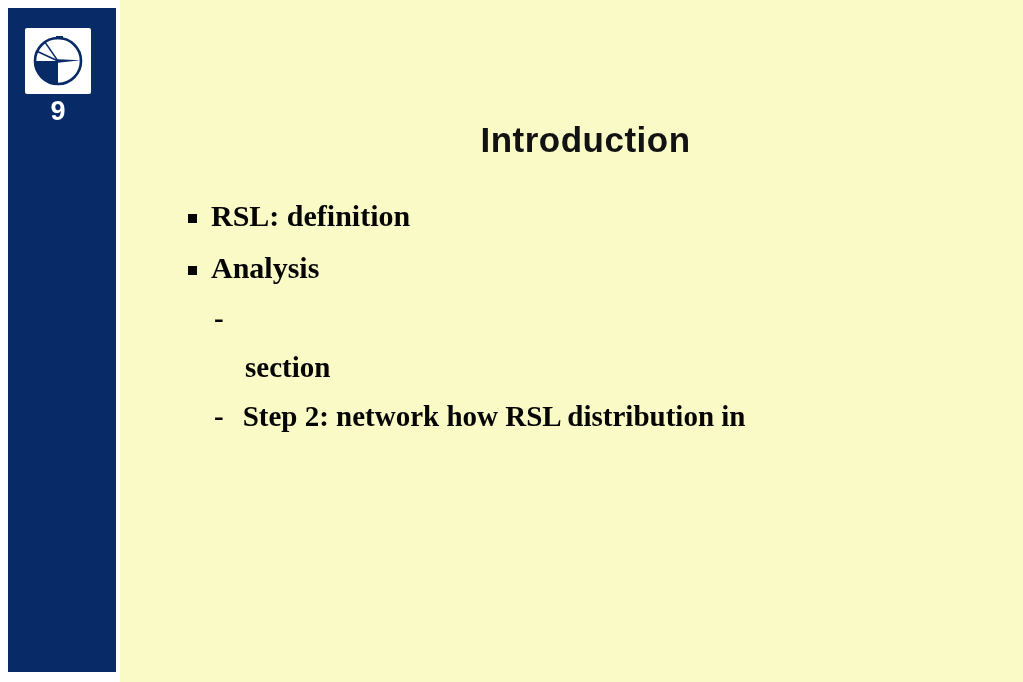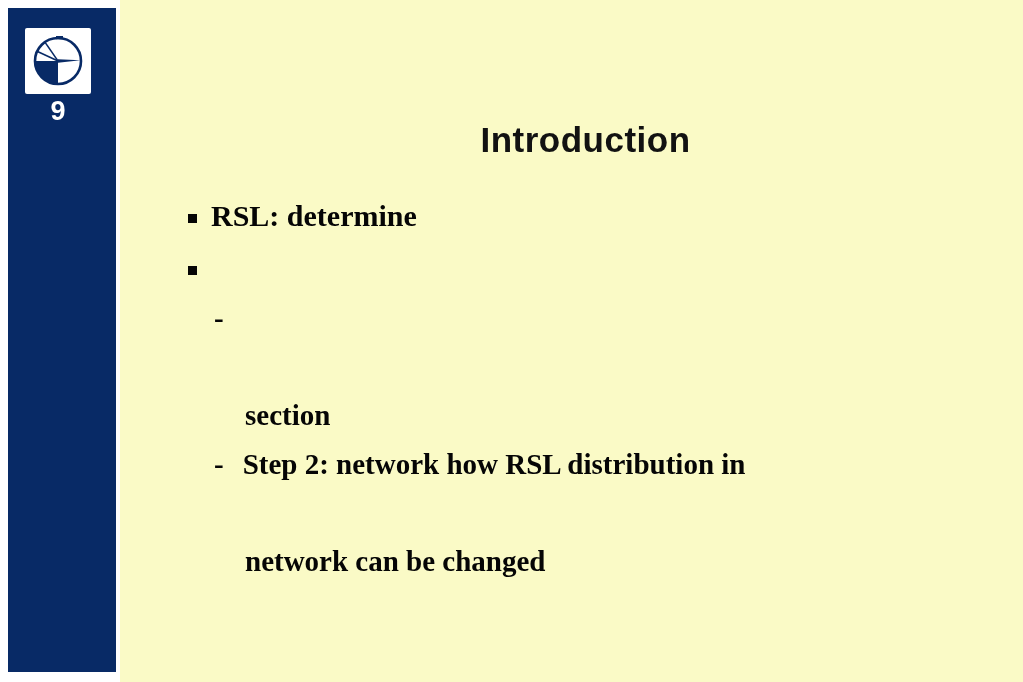--- a/index.html
+++ b/index.html
@@ -71,21 +71,21 @@
   .l1 { height: 52px; font-size: 30px; font-weight: bold; }
   .l1 .sq {
     width: 9px; height: 9px;
     background: var(--body-text);
     margin-right: 14px;
     margin-top: 4px;
     flex: 0 0 auto;
   }
   .l2 { height: 49px; font-size: 29px; font-weight: bold; padding-left: 26px; }
   .l2 .dash { margin-right: 19px; }
-  .l2c { height: 49px; font-size: 29px; font-weight: bold; padding-left: 57px; margin-top: 48px; }
+  .l2c { height: 49px; font-size: 29px; font-weight: bold; padding-left: 57px; }
 </style>
 </head>
 <body>
 
 <div class="yellow-area"></div>
 
 <div class="navy-bar">
   <div class="logo-box">
     <svg width="66" height="66" viewBox="0 0 66 66">
       <circle cx="33" cy="33" r="23" fill="#ffffff" stroke="#082a66" stroke-width="2.6"></circle>
@@ -97,31 +97,29 @@
     </svg>
   </div>
   <div class="slide-number">9</div>
 </div>
 
 <h1 class="slide-title">Introduction</h1>
 
 <div class="content">
   <div class="line l1">
     <span class="sq"></span>
-    <span>RSL: determine</span>
+    <span>RSL: definition</span>
   </div>
   <div class="line l1">
     <span class="sq"></span>
+    <span>Analysis</span>
   </div>
   <div class="line l2">
     <span class="dash">-</span>
   </div>
   <div class="line l2c">
     <span>section</span>
   </div>
   <div class="line l2">
     <span class="dash">-</span>
     <span>Step 2: network how RSL distribution in</span>
   </div>
-  <div class="line l2c">
-    <span>network can be changed</span>
-  </div>
 </div>
 
 </body></html>

